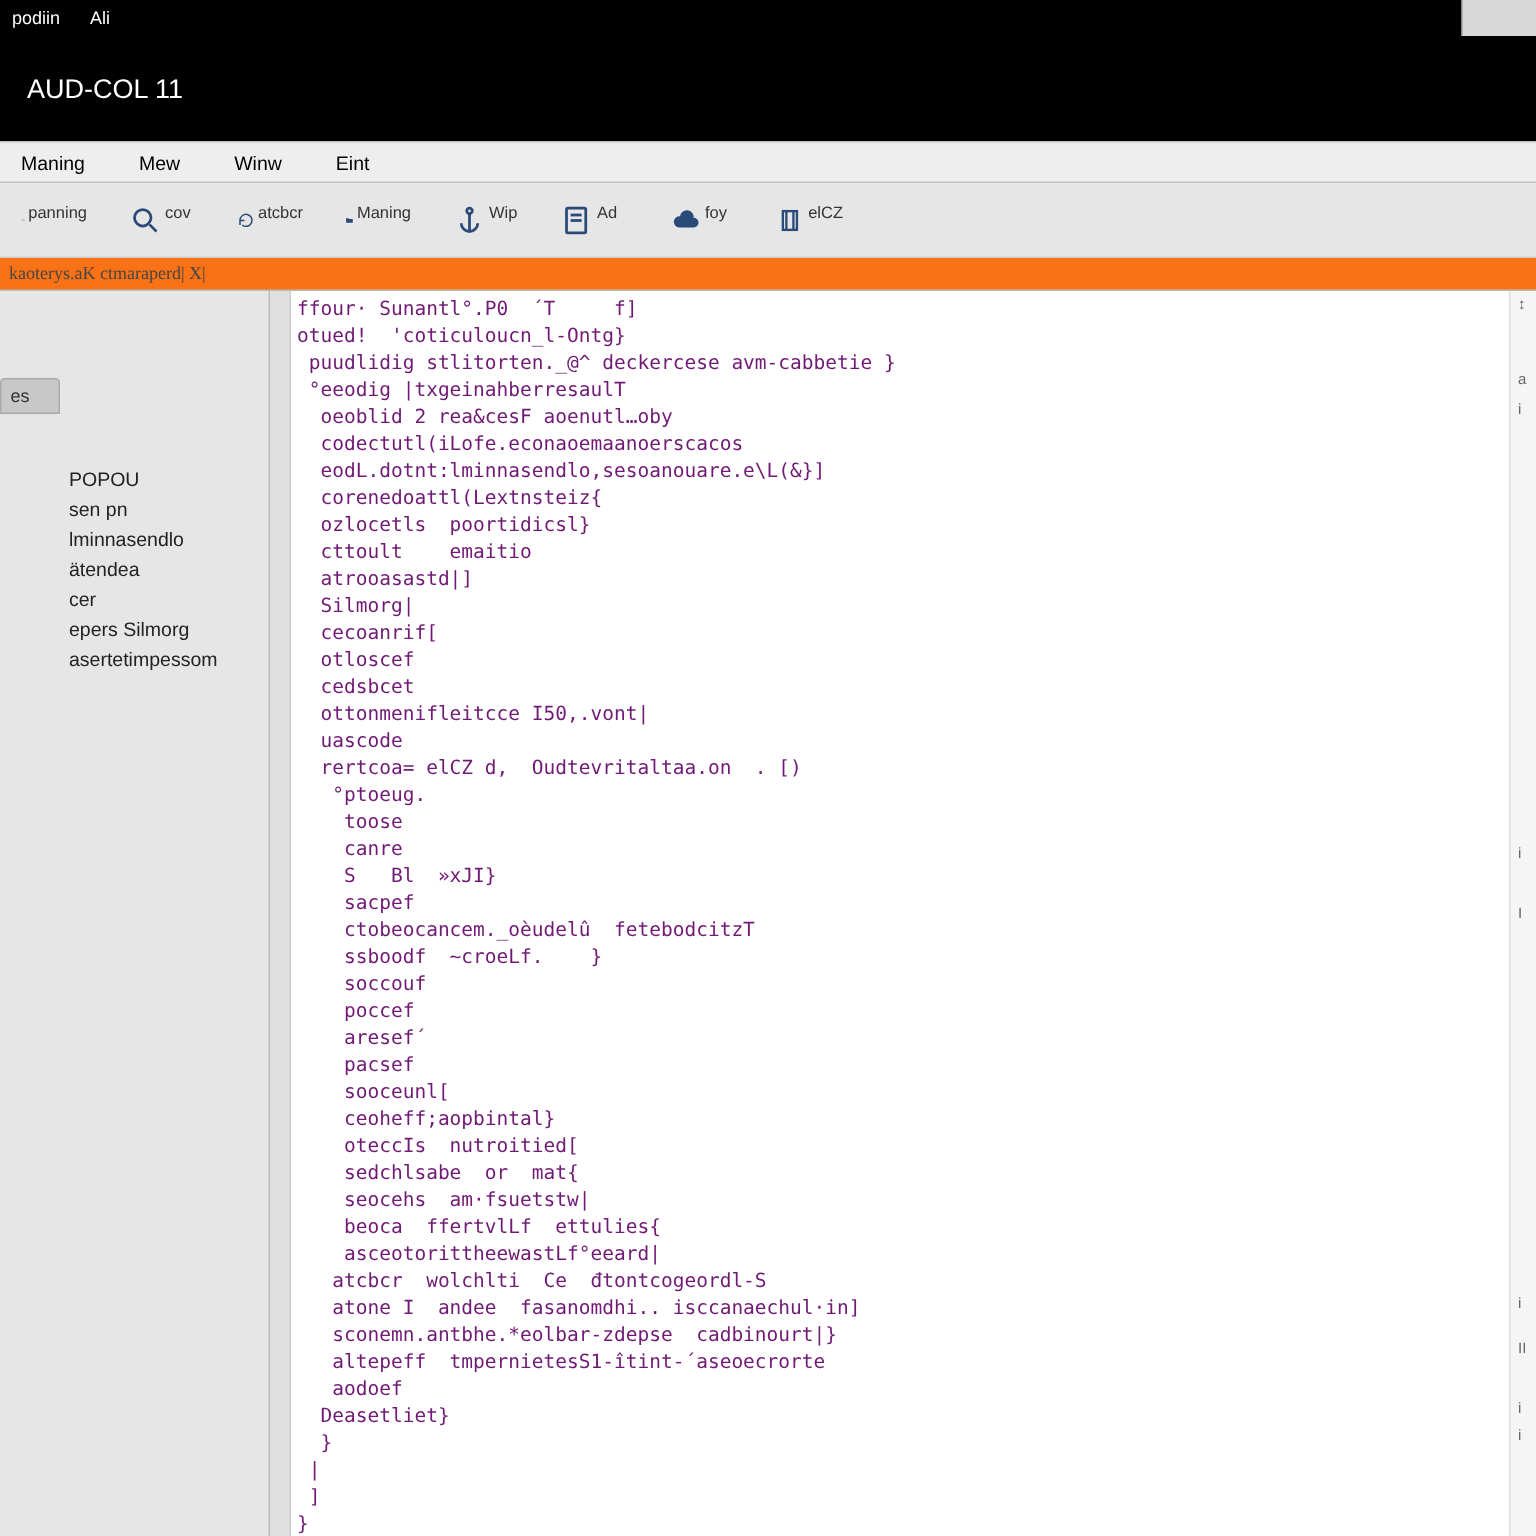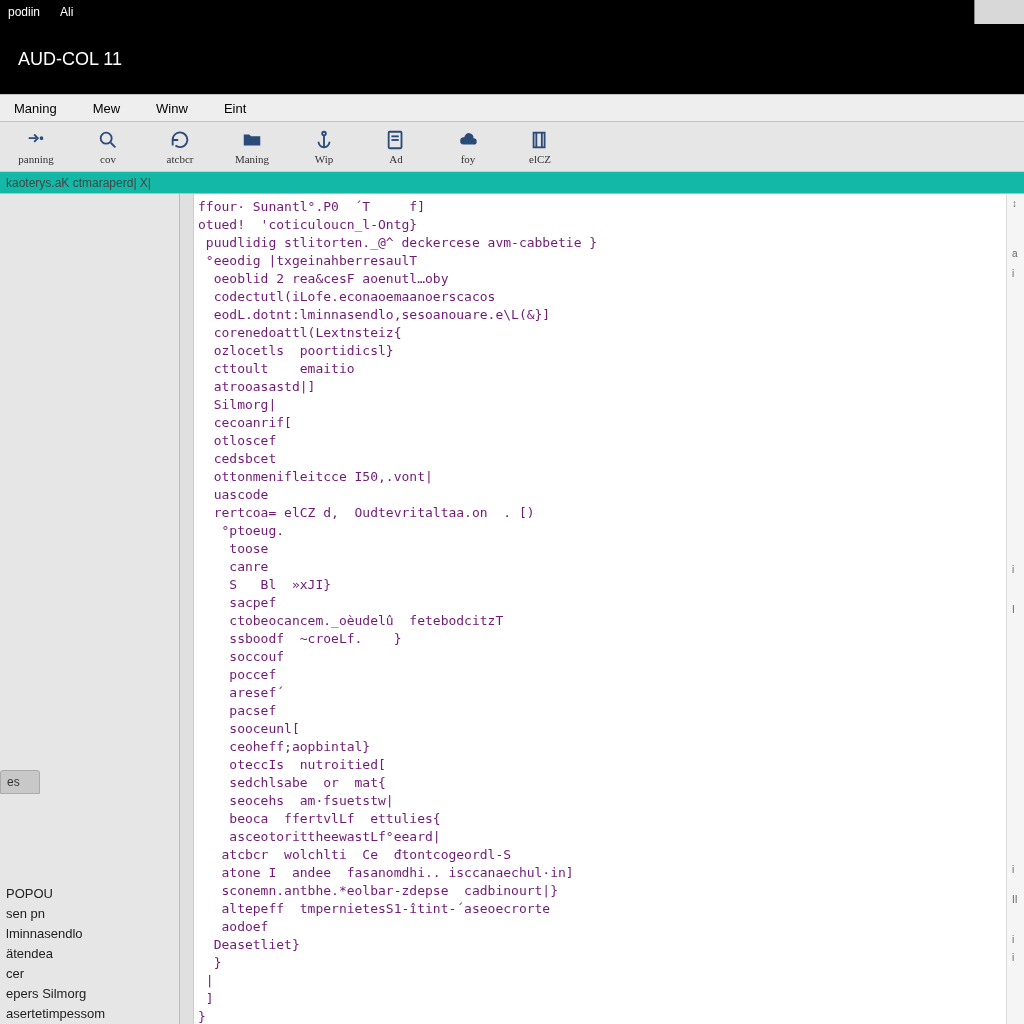--- a/index.html
+++ b/index.html
@@ -12,29 +12,29 @@
 .banner { height:70px; background:#000; color:#fff; display:flex; align-items:center; justify-content:space-between; padding:0 18px; }
 .brand { font-size:34px; font-weight:800; letter-spacing:-1px; }
 .brand .heavy { font-weight:900; }
 .brand .light { font-weight:500; }
 .brand .dot { display:inline-block; width:6px; height:6px; border-radius:50%; background:#fff; vertical-align:super; margin-left:2px; }
 .audcol { font-size:18px; font-weight:400; }
 
 .menubar { height:28px; background:#eee; border-bottom:1px solid #c2c2c2; border-top:1px solid #c2c2c2; display:flex; align-items:center; padding-left:14px; font-size:13px; gap:36px; }
 
 .toolbar { height:50px; background:#e6e6e6; border-bottom:1px solid #ccc; display:flex; align-items:center; padding-left:14px; gap:28px; }
-.tbtn { display:flex; flex-direction:column; align-items:center; width:44px; font-size:11px; color:#333; cursor:default; gap:2px;font-family:Liberation Serif, serif; }
+.tbtn { display:flex; width:44px; font-size:11px; color:#333; cursor:default; gap:2px; }
 .tbtn svg { width:22px; height:22px; }
 
-.tabbar { height:22px; background:#14b8a6; border-bottom:1px solid #bbb; font-size:12px; display:flex; align-items:center; padding-left:6px; color:#444; font-family:Liberation Sans, sans-serif; }
+.tabbar { height:22px; background:#f97316; border-bottom:1px solid #bbb; font-size:12px; display:flex; align-items:center; padding-left:6px; color:#444; font-family:Liberation Serif, serif; }
 
 .workarea { display:flex; height:830px; }
-.sidebar { width:180px; background:#e6e6e6; border-right:1px solid #bbb; display:flex; flex-direction:column; font-size:13px;justify-content:flex-end; }
+.sidebar { width:180px; background:#e6e6e6; border-right:1px solid #bbb; display:flex; flex-direction:row; font-size:13px; }
 .sidebar .top-tab { background:#c8c8c8; height:24px; display:flex; align-items:center; padding:0 6px; margin:58px 0 0; border:1px solid #aaa; border-radius:3px 3px 0 0; width:40px; color:#333; font-size:12px; }
-.sidebar .items { margin-top:90px; padding:0 6px; color:#222; line-height:20px; font-size:13px; }
+.sidebar .items { margin-top:116px; padding:0 6px; color:#222; line-height:20px; font-size:13px; }
 .sidebar .items div { white-space:nowrap; overflow:hidden; }
 
 .gutter { width:14px; background:#e0e0e0; border-right:1px solid #ccc; }
 
 .editor { flex:1; background:#fff; font-family:"Courier New", monospace; font-size:13px; line-height:18px; padding:4px 0 0 4px; color:#701a75; overflow:hidden; position:relative; }
 .editor pre { white-space:pre; }
 
 .rightstrip { width:18px; background:#f5f5f5; border-left:1px solid #ddd; position:relative; }
 .rightstrip .tick { position:absolute; right:2px; width:10px; font-size:10px; color:#666; }
 </style>

